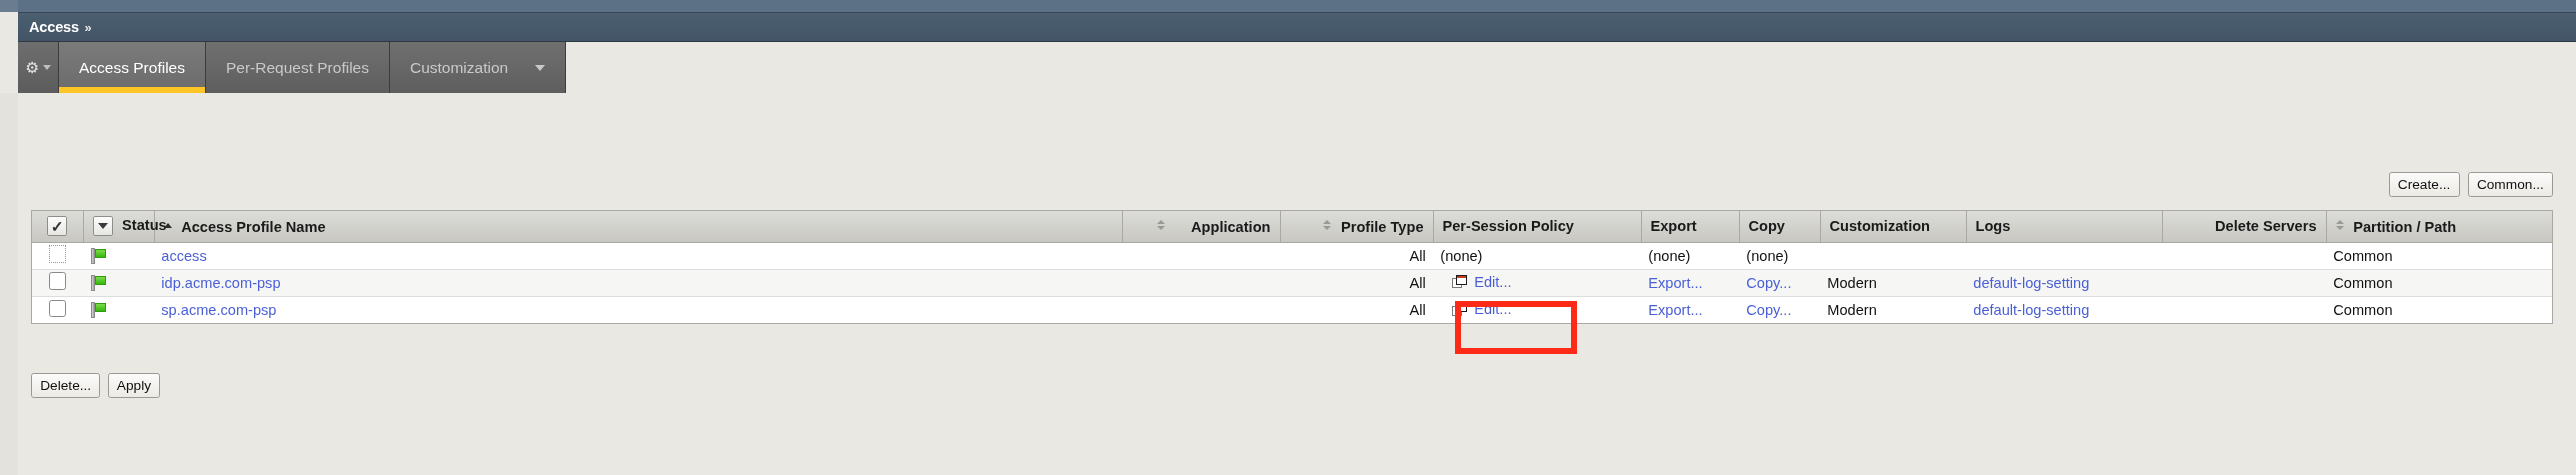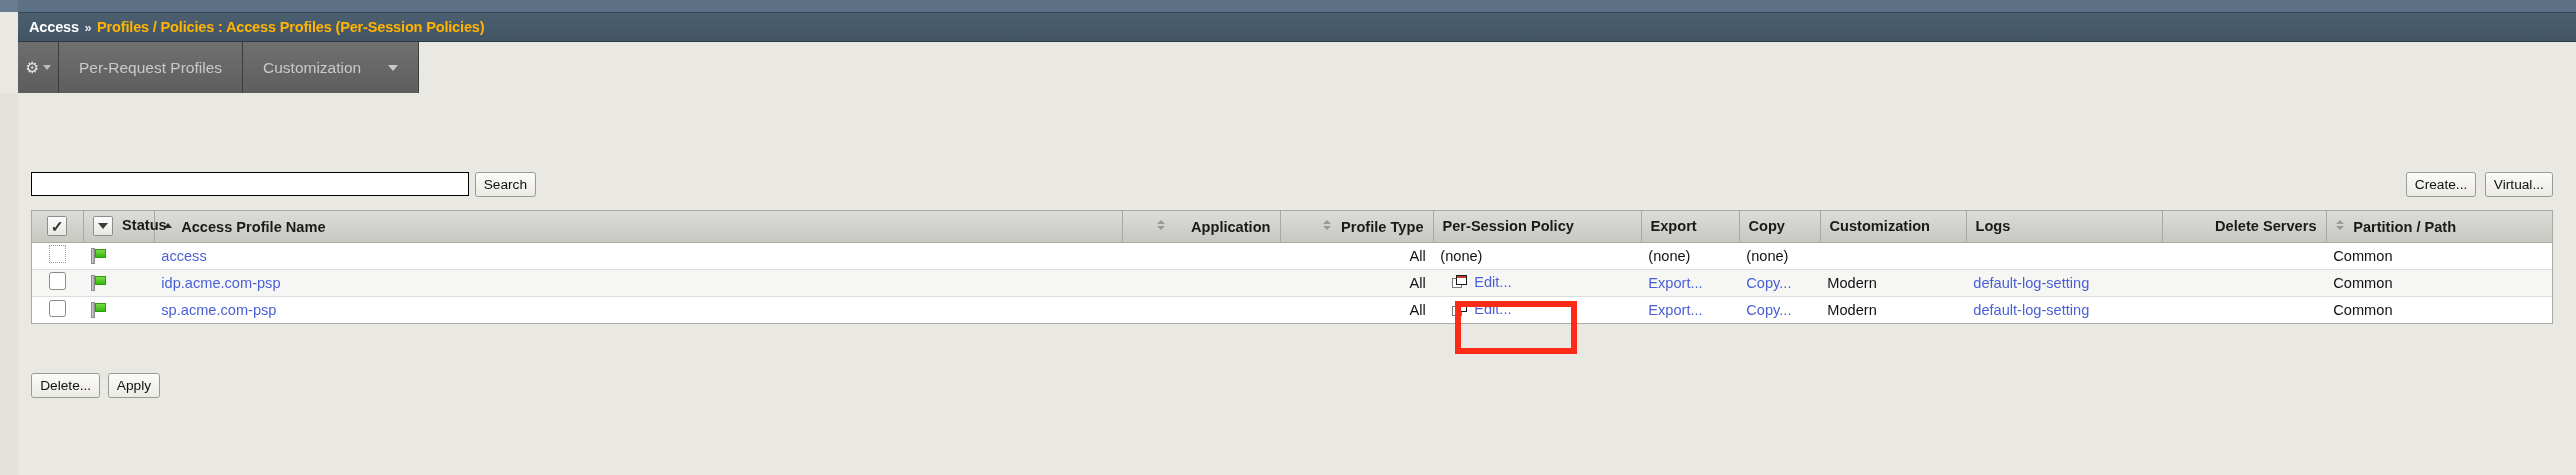--- a/index.html
+++ b/index.html
@@ -397,52 +397,50 @@
 </head>
 <body>
 
 <div class="top-strip">
   <div class="top-strip-left"></div>
 </div>
 
 <div class="breadcrumb-bar">
   <span class="bc-root">Access</span>
   <span class="bc-sep">»</span>
-  <span class="bc-path">Profiles / Policies : Access Profiles (Per-Session Policies)</span>
 </div>
 
 <div class="tabbar">
   <div class="gear-tab">
     <span class="gear-glyph">⚙</span>
     <span class="caret-sm"></span>
   </div>
 
+  <div class="tab active">
+    <span>Access Profiles</span>
+  </div>
 
   <div class="tab">
     <span>Per-Request Profiles</span>
   </div>
 
 
   <div class="tab">
     <span>Customization</span>
     <span class="tab-caret"></span>
   </div>
 </div>
 
 <div class="content">
   <div class="content-left-edge"></div>
 
-  <div class="search-row">
-    <input class="search-input" type="text" placeholder="" style="">
-    <button class="btn">Search</button>
-  </div>
 
   <div class="topright-btns">
     <button class="btn">Create...</button>
-    <button class="btn">Virtual...</button>
+    <button class="btn">Common...</button>
   </div>
 
   <div class="table-wrap">
     <table class="grid">
       <colgroup>
         <col style="width:51px">
         <col style="width:71px">
         <col style="width:968px">
         <col style="width:158px">
         <col style="width:153px">

